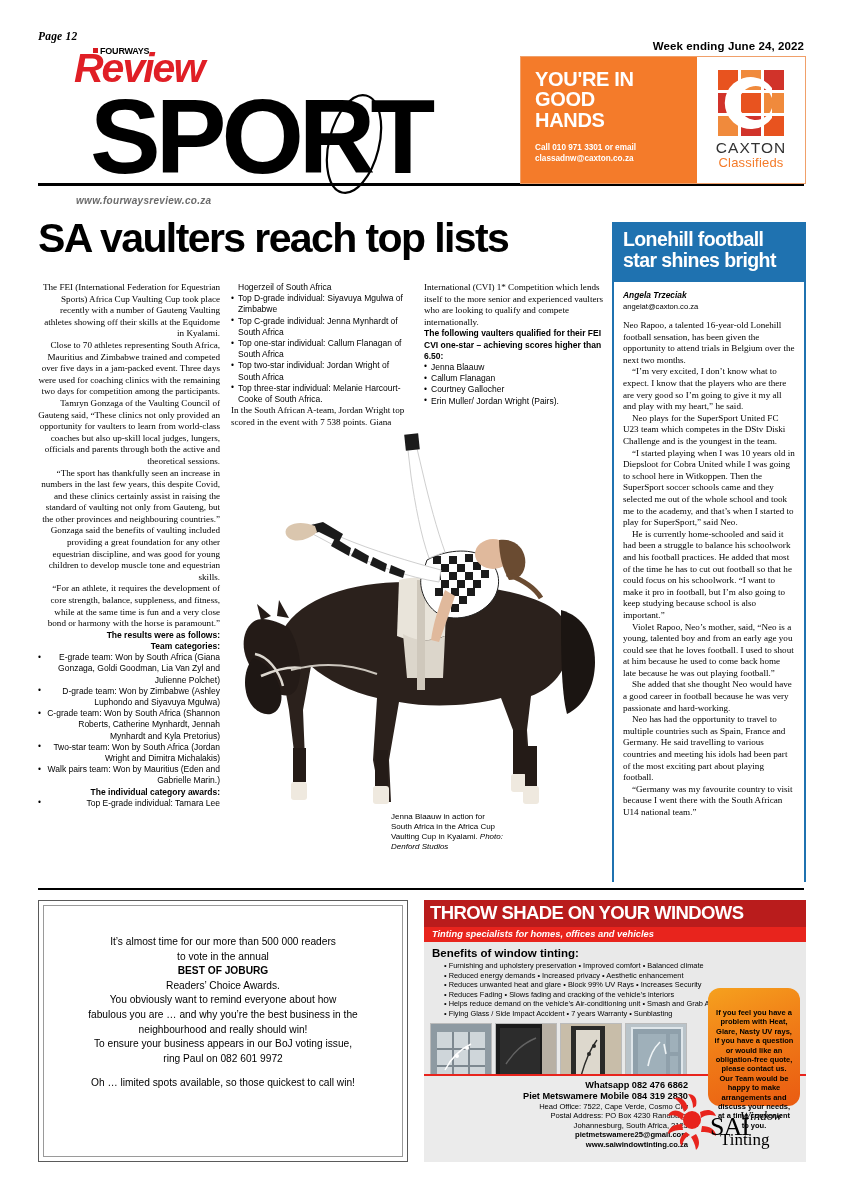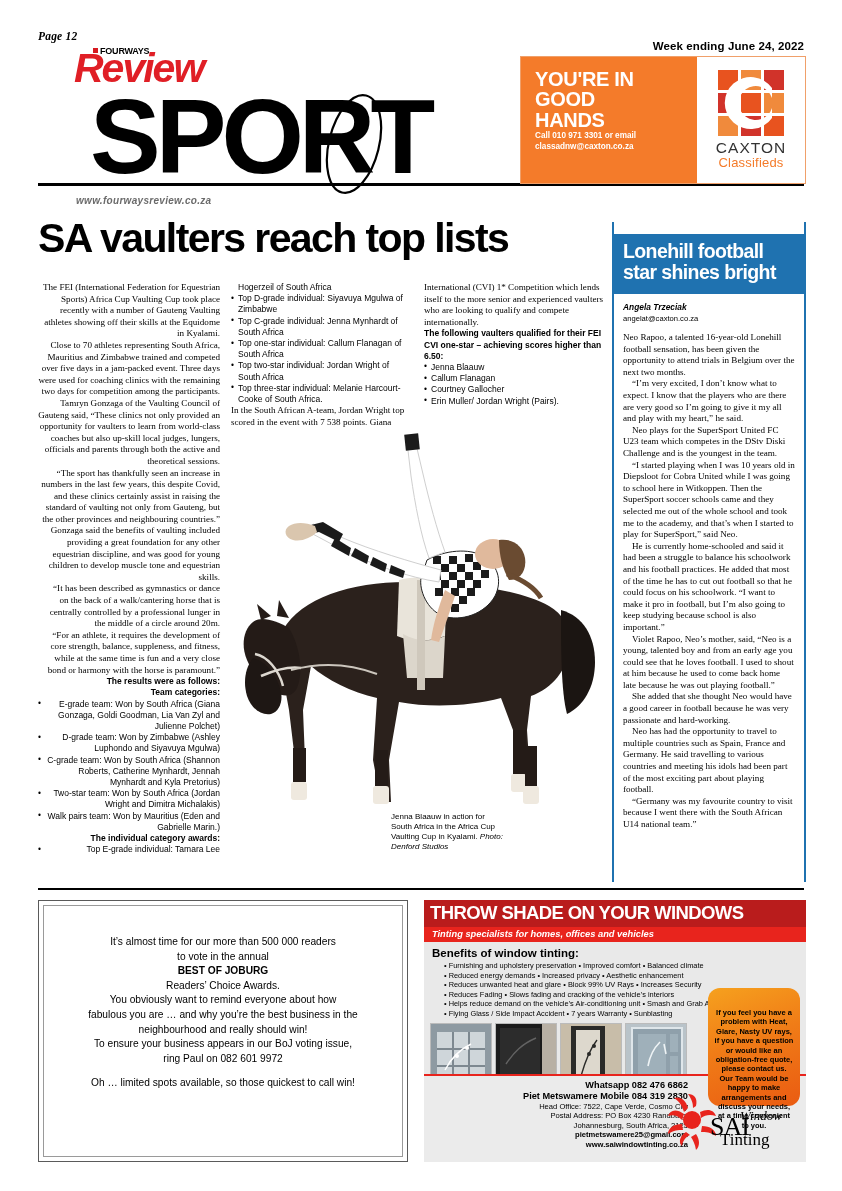--- a/index.html
+++ b/index.html
@@ -15,21 +15,21 @@
   .review-word{position:absolute;left:36px;top:18px;font-family:"Liberation Sans",sans-serif;font-weight:bold;font-style:italic;font-size:41px;color:#e01f26;letter-spacing:-2px;line-height:1;}
   .sport-word{position:absolute;left:52px;top:53px;font-family:"Liberation Sans",sans-serif;font-weight:bold;font-size:106px;letter-spacing:-5px;line-height:1;color:#000;}
   .oslash{position:absolute;left:268px;top:60px;width:96px;height:106px;pointer-events:none;}
   .website{position:absolute;left:38px;top:165px;font-family:"Liberation Sans",sans-serif;font-weight:bold;font-style:italic;font-size:10px;color:#6b6b6b;letter-spacing:.3px;}
   .rule-top{position:absolute;left:38px;top:183px;width:766px;height:3px;background:#000;}
 
   
   .caxton{position:absolute;left:520px;top:56px;width:284px;height:126px;border:1px solid #f0a06a;display:flex;background:#fff;}
   .caxton-left{width:176px;background:#f47b2a;color:#fff;padding:12px 10px 8px 14px;box-sizing:border-box;}
   .caxton-left .l1{font-family:"Liberation Sans",sans-serif;font-weight:bold;font-size:20px;line-height:1.02;letter-spacing:-.3px;}
-  .caxton-left .call{margin-top:1px;font-family:"Liberation Sans",sans-serif;font-weight:bold;font-size:8.2px;line-height:1.28;}
+  .caxton-left .call{margin-top:13px;font-family:"Liberation Sans",sans-serif;font-weight:bold;font-size:8.2px;line-height:1.28;}
   .caxton-right{flex:1;display:flex;flex-direction:column;align-items:center;justify-content:center;}
   .cax-grid{width:66px;height:66px;position:relative;}
   .cax-name{font-family:"Liberation Sans",sans-serif;font-weight:normal;font-size:15.5px;letter-spacing:1px;color:#333;margin-top:3px;}
   .cax-sub{font-family:"Liberation Sans",sans-serif;font-size:13px;color:#f47b2a;letter-spacing:.2px;margin-top:-2px;}
 
   
   .headline{position:absolute;left:38px;top:218px;width:568px;font-family:"Liberation Sans",sans-serif;font-weight:bold;font-size:41px;letter-spacing:-1.6px;line-height:1.02;}
 
   
   .art{position:absolute;top:282px;font-size:9.1px;line-height:11.6px;}
@@ -45,21 +45,21 @@
   ul.bul li:before{content:"\2022";position:absolute;left:0;top:-.5px;}
   .shead{font-family:"Liberation Sans",sans-serif;font-weight:bold;font-size:8.5px;line-height:11.2px;}
 
   
   .photo{position:absolute;left:231px;top:430px;width:378px;height:415px;overflow:hidden;}
   .caption{position:absolute;left:391px;top:812px;width:112px;font-family:"Liberation Sans",sans-serif;font-size:8px;line-height:10px;}
   .caption i{font-style:italic;}
 
   
   .side{position:absolute;left:612px;top:222px;width:194px;height:660px;border-left:2px solid #1f72b0;border-right:2px solid #1f72b0;box-sizing:border-box;}
-  .side-head{background:#1f72b0;color:#fff;padding:7px 9px 10px 9px;font-family:"Liberation Sans",sans-serif;font-weight:bold;font-size:19.5px;line-height:1.1;letter-spacing:-.6px;margin-top:12px;}
+  .side-head{background:#1f72b0;color:#fff;padding:7px 9px 10px 9px;font-family:"Liberation Sans",sans-serif;font-weight:bold;font-size:19.5px;line-height:1.1;letter-spacing:-.6px;}
   .side-body{padding:8px 9px 0 9px;font-family:"Liberation Serif",serif;font-size:9.1px;line-height:11.6px;}
   .byline{font-family:"Liberation Sans",sans-serif;font-weight:bold;font-style:italic;font-size:8.4px;}
   .byemail{font-family:"Liberation Sans",sans-serif;font-size:7.6px;margin-bottom:7px;}
   .side-body p{margin:0;text-indent:9px;}
   .side-body p.noind{text-indent:0;}
   .rule-mid{position:absolute;left:38px;top:888px;width:766px;height:2px;background:#000;}
 
   
   .boj{position:absolute;left:38px;top:900px;width:370px;height:262px;border:1px solid #5a5a5a;box-sizing:border-box;padding:4px;}
   .boj-in{border:1px solid #9a9a9a;height:100%;box-sizing:border-box;padding:29px 16px;text-align:center;font-family:"Liberation Sans",sans-serif;font-size:10.2px;line-height:14.6px;}
@@ -139,21 +139,20 @@
   </div>
 
   <div class="headline">SA vaulters reach top lists</div>
 
   <div class="art col1 serif">
     <p class="noind">The FEI (International Federation for Equestrian Sports) Africa Cup Vaulting Cup took place recently with a number of Gauteng Vaulting athletes showing off their skills at the Equidome in Kyalami.</p>
     <p>Close to 70 athletes representing South Africa, Mauritius and Zimbabwe trained and competed over five days in a jam-packed event. Three days were used for coaching clinics with the remaining two days for competition among the participants.</p>
     <p>Tamryn Gonzaga of the Vaulting Council of Gauteng said, “These clinics not only provided an opportunity for vaulters to learn from world-class coaches but also up-skill local judges, lungers, officials and parents through both the active and theoretical sessions.</p>
     <p>“The sport has thankfully seen an increase in numbers in the last few years, this despite Covid, and these clinics certainly assist in raising the standard of vaulting not only from Gauteng, but the other provinces and neighbouring countries.”</p>
     <p>Gonzaga said the benefits of vaulting included providing a great foundation for any other equestrian discipline, and was good for young children to develop muscle tone and equestrian skills.</p>
-    <p>“It has been described as gymnastics or dance on the back of a walk/cantering horse that is centrally controlled by a professional lunger in the middle of a circle around 20m.</p>
     <p>“For an athlete, it requires the development of core strength, balance, suppleness, and fitness, while at the same time is fun and a very close bond or harmony with the horse is paramount.”</p>
     <div class="shead">The results were as follows:</div>
     <div class="shead">Team categories:</div>
     <ul class="bul">
       <li>E-grade team: Won by South Africa (Giana Gonzaga, Goldi Goodman, Lia Van Zyl and Julienne Polchet)</li>
       <li>D-grade team: Won by Zimbabwe (Ashley Luphondo and Siyavuya Mgulwa)</li>
       <li>C-grade team: Won by South Africa (Shannon Roberts, Catherine Mynhardt, Jennah Mynhardt and Kyla Pretorius)</li>
       <li>Two-star team: Won by South Africa (Jordan Wright and Dimitra Michalakis)</li>
       <li>Walk pairs team: Won by Mauritius (Eden and Gabrielle Marin.)</li>
     </ul>

